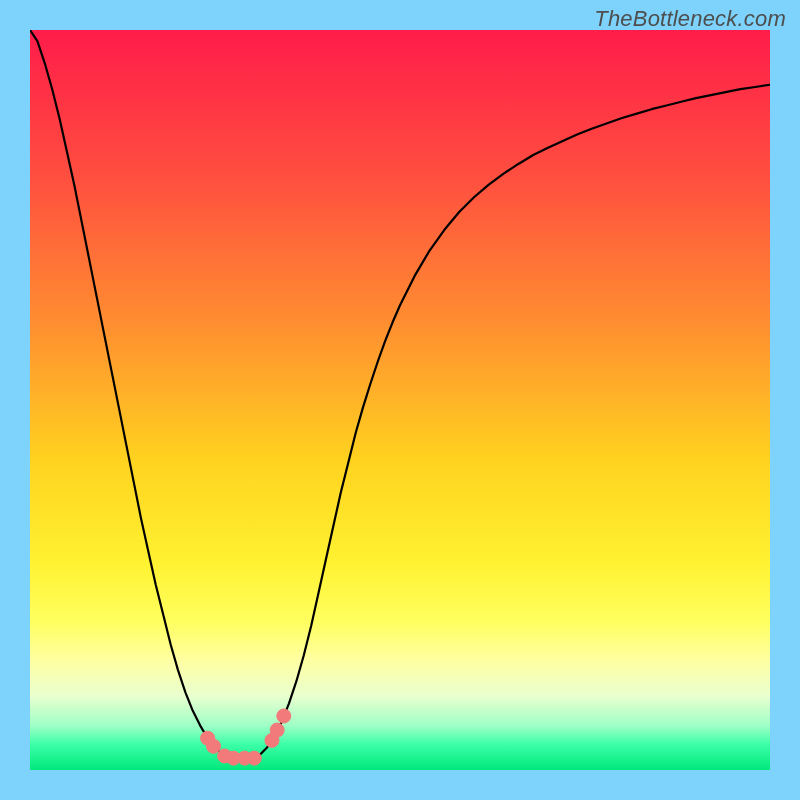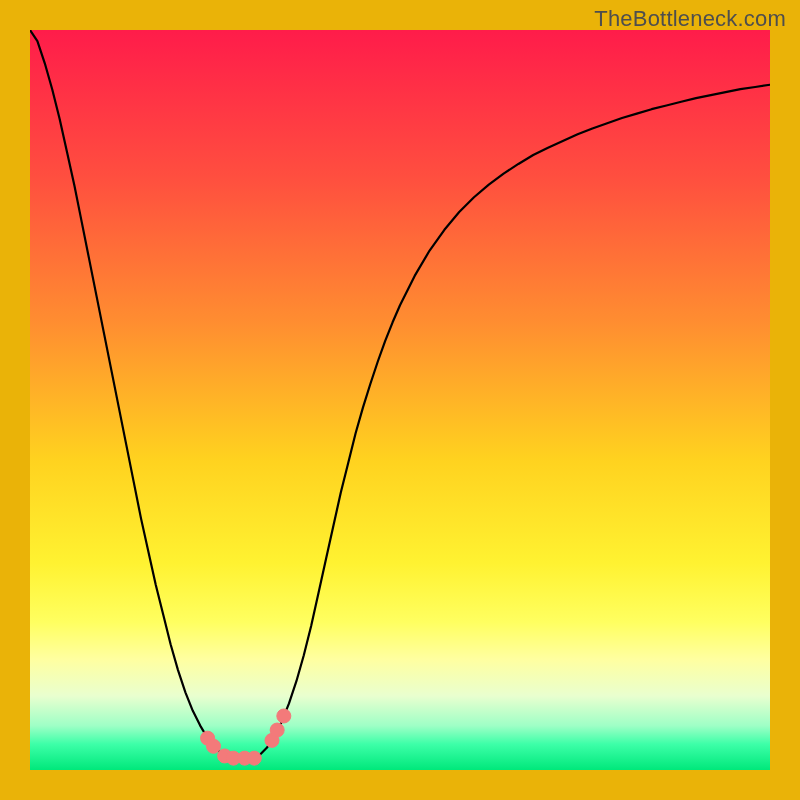--- a/index.html
+++ b/index.html
@@ -8,21 +8,22 @@
     width: 800px;
     height: 800px;
     background: #000;
     overflow: hidden;
     font-family: Arial, Helvetica, sans-serif;
   }
   .frame {
     position: absolute;
     left: 0; top: 0;
     width: 800px; height: 800px;
-    background: #eab308;
+    background: #7dd3fc;
+    font-style: italic;
   }
   .plot-area {
     position: absolute;
     left: 30px;
     top: 30px;
     width: 740px;
     height: 740px;
     overflow: hidden;
   }
   .plot-area svg {

